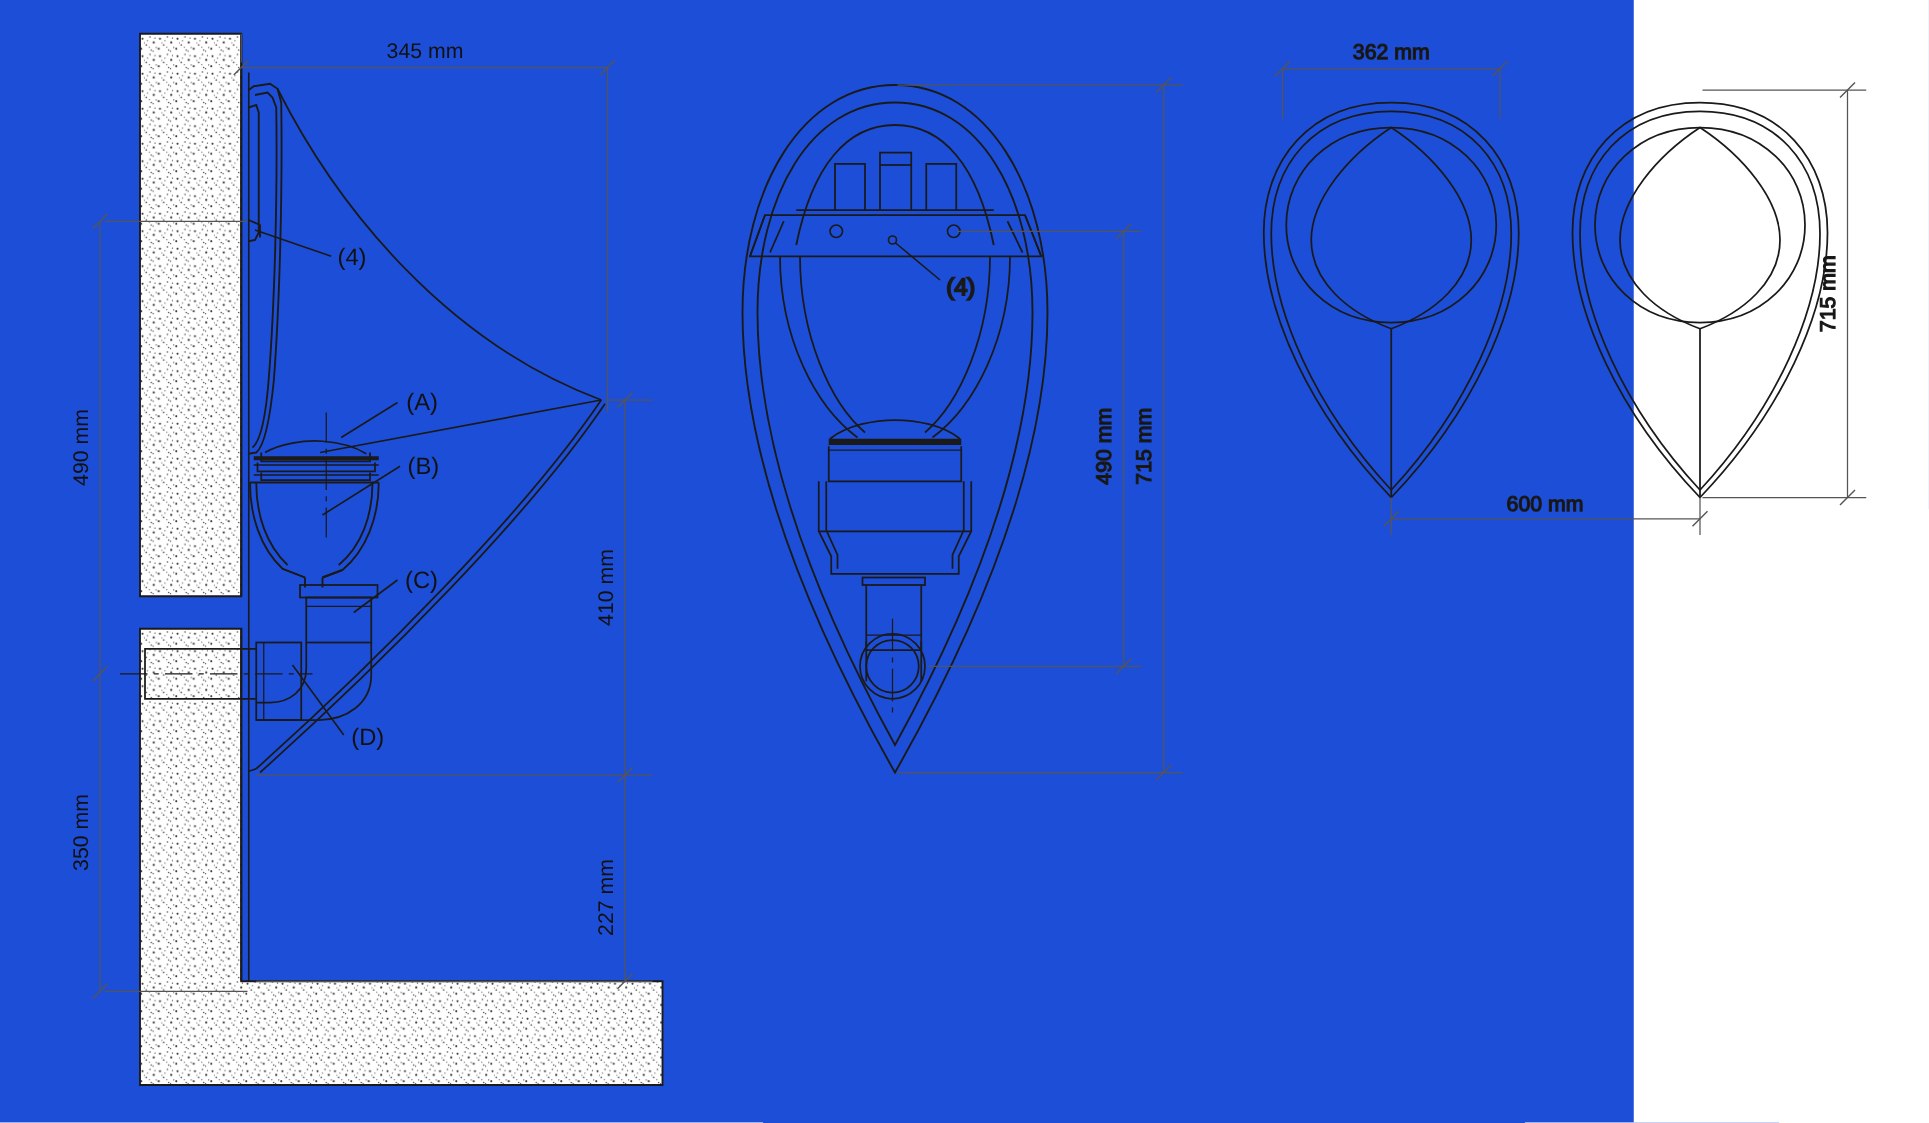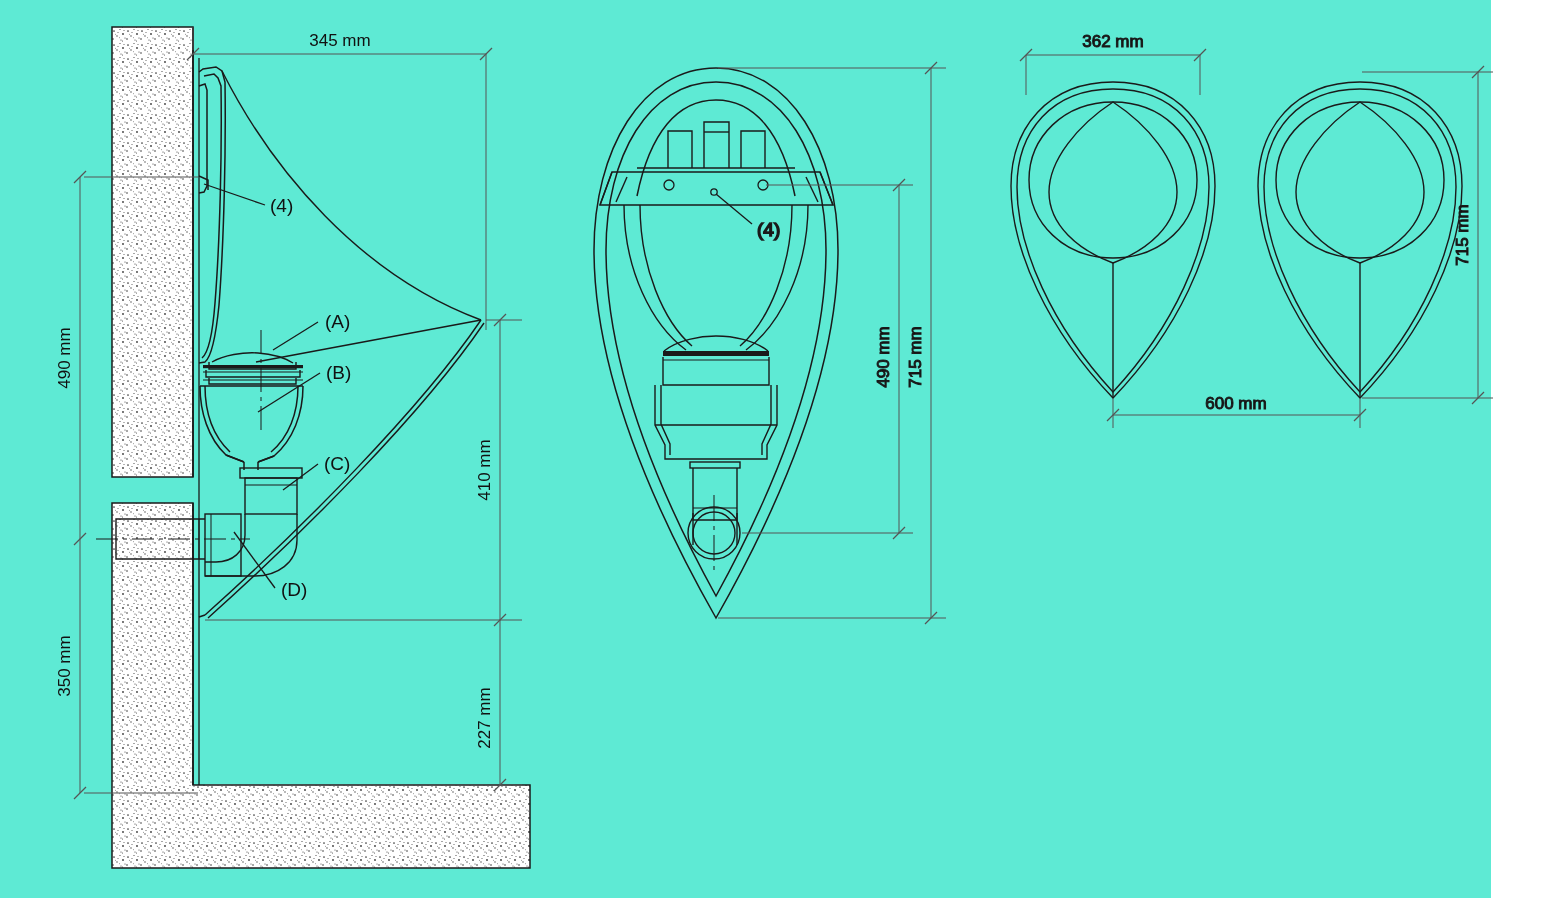--- a/index.html
+++ b/index.html
@@ -1,18 +1,18 @@
 <!DOCTYPE html>
 <html><head>
 <meta charset="utf-8">
 <style>
   html,body{margin:0;padding:0;background:#ffffff;}
   body{width:1543px;height:898px;overflow:hidden;
        font-family:"Liberation Sans", sans-serif;}
-  #stage{position:relative;width:1491px;height:898px;background:#5eead4;}
+  #stage{position:relative;width:1307px;height:898px;background:#1d4ed8;}
   svg#dwg{position:absolute;left:0;top:0;width:1543px;height:898px;display:block;}
   .dimtxt{font-family:"Liberation Sans", sans-serif;font-size:17px;fill:#111;}
   .balloon{font-family:"Liberation Sans", sans-serif;font-size:19px;fill:#111;}
 </style>
 </head>
 <body>
 
 <div id="stage">
 
   <svg id="dwg" viewBox="0 0 1543 898">

